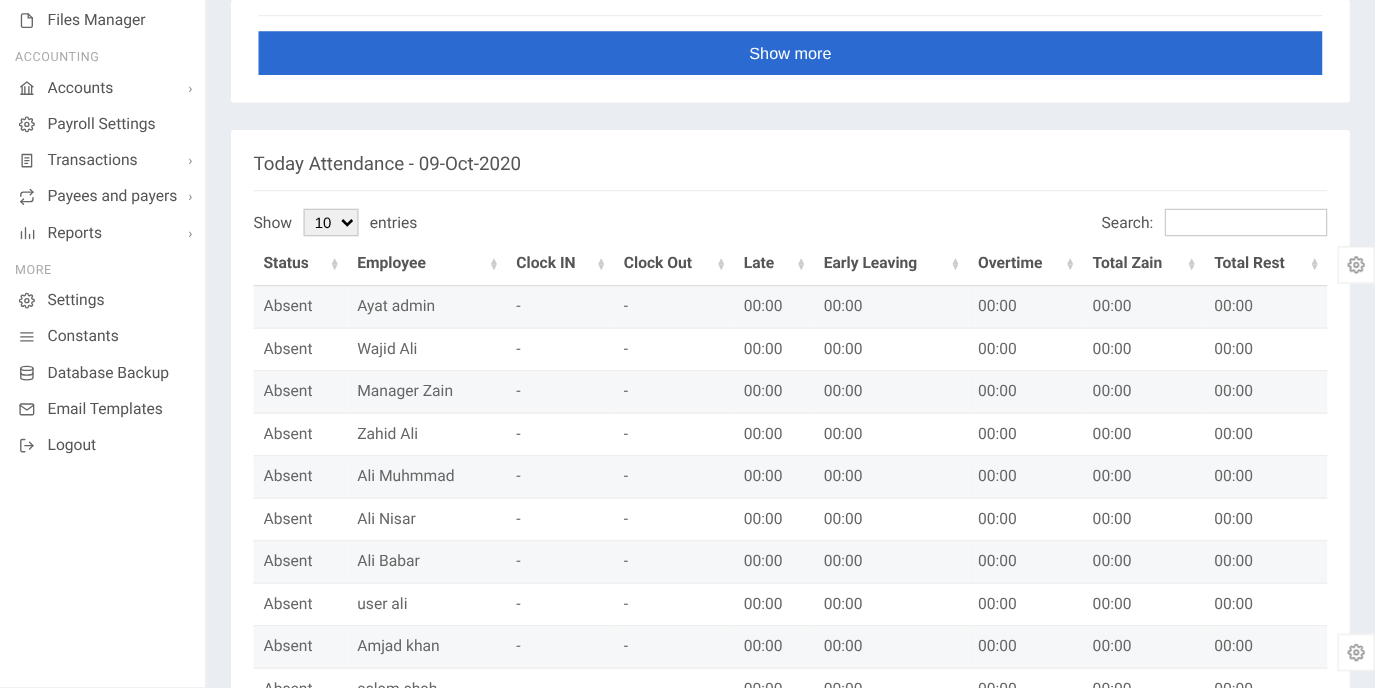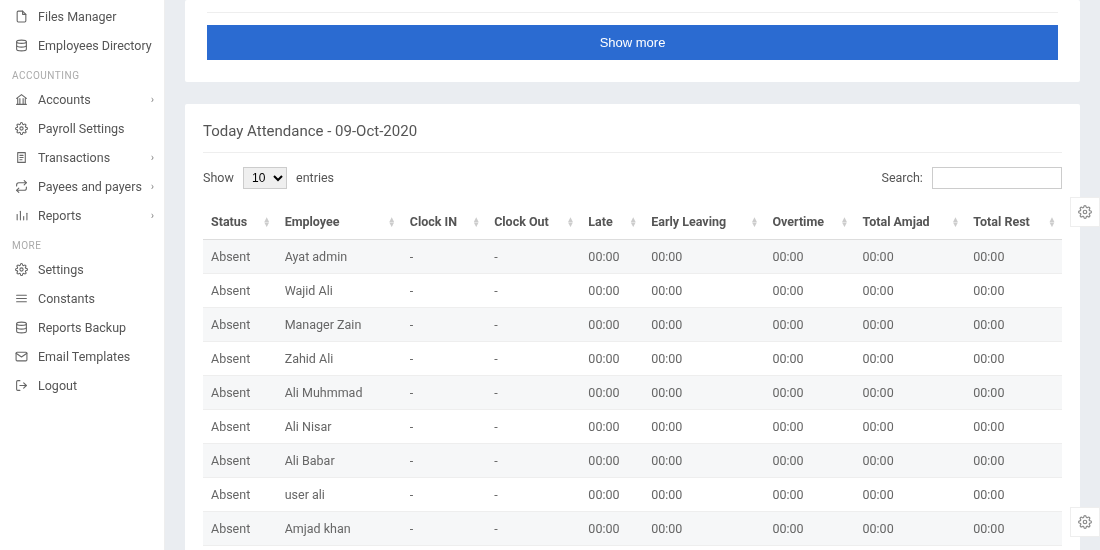--- a/index.html
+++ b/index.html
@@ -9,21 +9,21 @@
 .side-item { display: flex; align-items: center; padding: 7px 12px; font-size: 12.5px; color: #555; cursor: pointer; position: relative; }
 .side-item .ico { width: 18px; display: inline-flex; justify-content: center; margin-right: 8px; color: #666; }
 .side-item .chev { position: absolute; right: 10px; color: #888; font-size: 11px; }
 .side-section { padding: 10px 12px 4px; font-size: 10px; color: #aaa; letter-spacing: 0.5px; }
 .main { flex: 1; overflow-y: auto; padding: 0 20px 31px 20px; }
 .top-card { background: #fff; border-radius: 2px; padding: 12px 22px 22px; margin-bottom: 22px; }
 .top-card hr { border: none; border-top: 1px solid #eee; margin-bottom: 12px; }
 .show-more-btn { width: 100%; background: #2b6bd1; color: #fff; border: none; padding: 10px; font-size: 13px; cursor: pointer; }
 .panel { background: #fff; border-radius: 2px; padding: 18px 18px 20px; }
 .panel-title { font-size: 15px; font-weight: 400; color: #555; padding-bottom: 12px; border-bottom: 1px solid #eee; margin-bottom: 14px; }
-.table-controls { display: flex; justify-content: space-between; align-items: center; font-size: 12.5px; margin-bottom: 15px; }
+.table-controls { display: flex; justify-content: space-between; align-items: center; font-size: 12.5px; margin-bottom: 4px; }
 .table-controls select { margin: 0 6px; padding: 2px 4px; border: 1px solid #ccc; font-size: 12px; }
 .table-controls input { margin-left: 6px; padding: 3px 6px; border: 1px solid #ccc; width: 130px; font-size: 12px; }
 table { width: 100%; border-collapse: collapse; font-size: 12.5px; }
 thead th { text-align: left; padding: 10px 8px; border-bottom: 1px solid #ddd; color: #555; font-weight: 700; position: relative; cursor: pointer; }
 thead th .sort { position: absolute; right: 6px; top: 50%; transform: translateY(-50%); display: flex; flex-direction: column; line-height: 5px; font-size: 8px; color: #ccc; }
 tbody td { padding: 9px 8px; border-bottom: 1px solid #eee; color: #666; }
 tbody tr:nth-child(odd) { background: #f6f7f8; }
 .gear-float { position: absolute; right: 0; width: 30px; height: 30px; background: #fff; border: 1px solid #eee; display: flex; align-items: center; justify-content: center; color: #888; cursor: pointer; }
 svg { display: block; }
 </style>
@@ -36,30 +36,20 @@
     <div id="side-top">
         <div class="side-item">
           <span class="ico">
             <svg width="13" height="13" viewBox="0 0 24 24" fill="none" stroke="currentColor" stroke-width="2" stroke-linecap="round" stroke-linejoin="round">
               <path d="M14 2H6a2 2 0 0 0-2 2v16a2 2 0 0 0 2 2h12a2 2 0 0 0 2-2V8z"></path>
               <polyline points="14 2 14 8 20 8"></polyline>
             </svg>
           </span>
           <span>Files Manager</span>
         </div>
-        <div class="side-item">
-          <span class="ico">
-            <svg width="13" height="13" viewBox="0 0 24 24" fill="none" stroke="currentColor" stroke-width="2" stroke-linecap="round" stroke-linejoin="round">
-              <ellipse cx="12" cy="5" rx="9" ry="3"></ellipse>
-              <path d="M3 5v14a9 3 0 0 0 18 0V5"></path>
-              <path d="M3 12a9 3 0 0 0 18 0"></path>
-            </svg>
-          </span>
-          <span>Employees Directory</span>
-        </div>
       </div>
     <div class="side-section">ACCOUNTING</div>
     <div id="side-acc">
         <div class="side-item">
           <span class="ico">
             <svg width="13" height="13" viewBox="0 0 24 24" fill="none" stroke="currentColor" stroke-width="2" stroke-linecap="round" stroke-linejoin="round">
               <path d="M3 21h18M5 21V10M9 21V10M15 21V10M19 21V10M3 10l9-7 9 7"></path>
             </svg>
           </span>
           <span>Accounts</span>
@@ -133,21 +123,21 @@
           <span>Constants</span>
         </div>
         <div class="side-item">
           <span class="ico">
             <svg width="13" height="13" viewBox="0 0 24 24" fill="none" stroke="currentColor" stroke-width="2" stroke-linecap="round" stroke-linejoin="round">
               <ellipse cx="12" cy="5" rx="9" ry="3"></ellipse>
               <path d="M3 5v14a9 3 0 0 0 18 0V5"></path>
               <path d="M3 12a9 3 0 0 0 18 0"></path>
             </svg>
           </span>
-          <span>Reports Backup</span>
+          <span>Database Backup</span>
         </div>
         <div class="side-item">
           <span class="ico">
             <svg width="13" height="13" viewBox="0 0 24 24" fill="none" stroke="currentColor" stroke-width="2" stroke-linecap="round" stroke-linejoin="round">
               <rect x="2" y="4" width="20" height="16" rx="2"></rect>
               <polyline points="2,6 12,13 22,6"></polyline>
             </svg>
           </span>
           <span>Email Templates</span>
         </div>
@@ -212,21 +202,21 @@
                   <span>▼</span>
                 </span></th>
               <th><span>Early Leaving</span><span class="sort">
                   <span>▲</span>
                   <span>▼</span>
                 </span></th>
               <th><span>Overtime</span><span class="sort">
                   <span>▲</span>
                   <span>▼</span>
                 </span></th>
-              <th><span>Total Amjad</span><span class="sort">
+              <th><span>Total Zain</span><span class="sort">
                   <span>▲</span>
                   <span>▼</span>
                 </span></th>
               <th><span>Total Rest</span><span class="sort">
                   <span>▲</span>
                   <span>▼</span>
                 </span></th>
             </tr>
           </thead>
         <tbody id="tbody">

